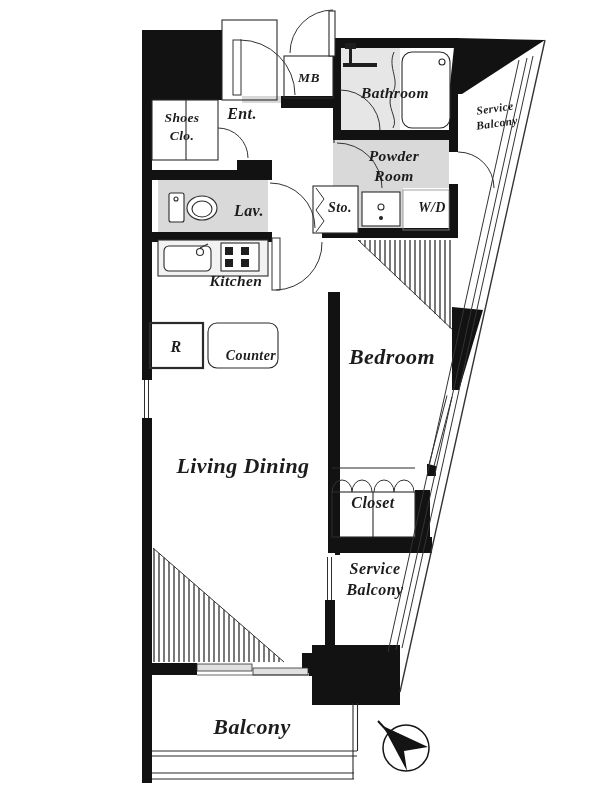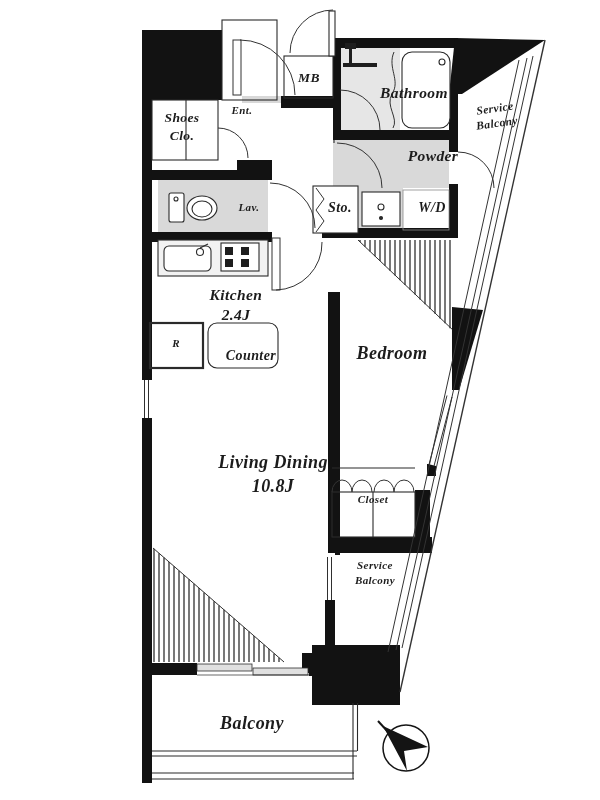--- a/index.html
+++ b/index.html
@@ -3,21 +3,21 @@
 <meta charset="utf-8">
 <style>
   html,body{margin:0;padding:0;background:#ffffff;}
   .plan{position:relative;width:600px;height:800px;background:#ffffff;overflow:hidden;
         font-family:"Liberation Serif", serif;}
   .plan svg{position:absolute;left:0;top:0;}
   .lbl{position:absolute;font-style:italic;font-weight:700;color:#1c1c1c;
        text-align:center;line-height:1.32;letter-spacing:.4px;white-space:nowrap;}
   .lbl span{display:block;}
   .s11{font-size:11.5px}.s12{font-size:14px}.s13{font-size:13.5px}
-  .s14{font-size:11px}.s15{font-size:15.5px}.s16{font-size:18px}
+  .s14{font-size:16px}.s15{font-size:15.5px}.s16{font-size:22px}
   .rot{transform:rotate(-8deg);}
 </style>
 </head>
 <body>
 
 <div class="plan">
 
 <svg width="600" height="800" viewBox="0 0 600 800">
 
   <g fill="#d9d9d9" stroke="none">
@@ -208,55 +208,54 @@
 <div class="lbl s13" style="left:146px;top:109px;width:72px;">
   <span>Shoes</span>
   <span>Clo.</span>
 </div>
 <div class="lbl s14" style="left:212px;top:103px;width:60px;">
   <span>Ent.</span>
 </div>
 <div class="lbl s13" style="left:285px;top:69px;width:48px;font-family:Liberation Serif, serif;">
   <span>MB</span>
 </div>
-<div class="lbl s15" style="left:354px;top:83px;width:120px;text-align:center;">
+<div class="lbl s15" style="left:335px;top:83px;width:120px;text-align:center;">
   <span>Bathroom</span>
 </div>
 <div class="lbl s11 rot" style="left:456px;top:101px;width:80px;">
   <span>Service</span>
   <span>Balcony</span>
 </div>
-<div class="lbl s15" style="left:334px;top:146px;width:120px;padding-left:39px;">
+<div class="lbl s15" style="left:334px;top:146px;width:120px;">
   <span>Powder</span>
+  <span>Room</span>
 </div>
 <div class="lbl s14" style="left:219px;top:200px;width:60px;">
   <span>Lav.</span>
 </div>
 <div class="lbl s12" style="left:315px;top:199px;width:50px;">
   <span>Sto.</span>
 </div>
 <div class="lbl s12" style="left:403px;top:199px;width:58px;">
   <span>W/D</span>
 </div>
-<div class="lbl s15" style="left:176px;top:285px;width:120px;font-style:italic;">
+<div class="lbl s15" style="left:176px;top:271px;width:120px;font-style:italic;">
   <span>Kitchen</span>
-  <span>2.4J</span>
 </div>
 <div class="lbl s14" style="left:151px;top:336px;width:50px;">
   <span>R</span>
 </div>
 <div class="lbl s12" style="left:209px;top:347px;width:84px;">
   <span>Counter</span>
 </div>
 <div class="lbl s16" style="left:332px;top:342px;width:120px;">
   <span>Bedroom</span>
 </div>
-<div class="lbl s16" style="left:165px;top:451px;width:180px;padding-left:18px;">
+<div class="lbl s16" style="left:153px;top:451px;width:180px;">
   <span>Living Dining</span>
-  <span>10.8J</span>
 </div>
 <div class="lbl s14" style="left:333px;top:492px;width:80px;">
   <span>Closet</span>
 </div>
 <div class="lbl s14" style="left:330px;top:558px;width:90px;">
   <span>Service</span>
   <span>Balcony</span>
 </div>
 <div class="lbl s16" style="left:192px;top:712px;width:120px;">
   <span>Balcony</span>

